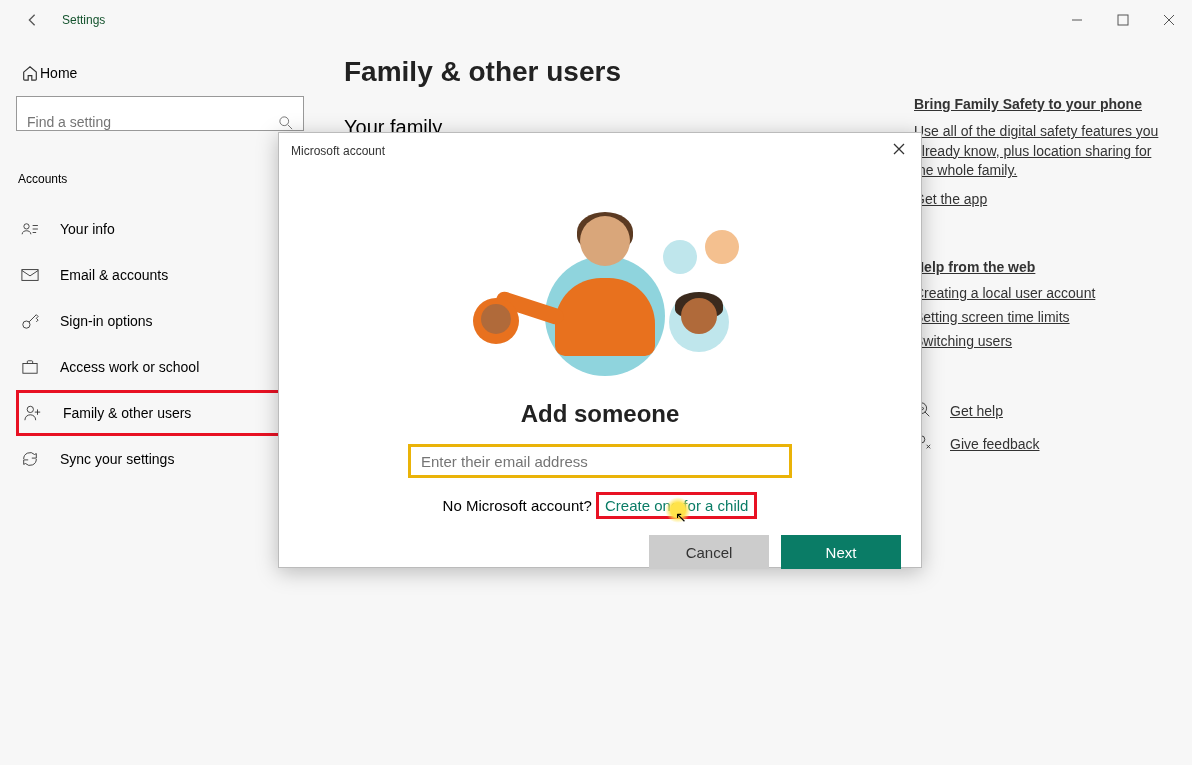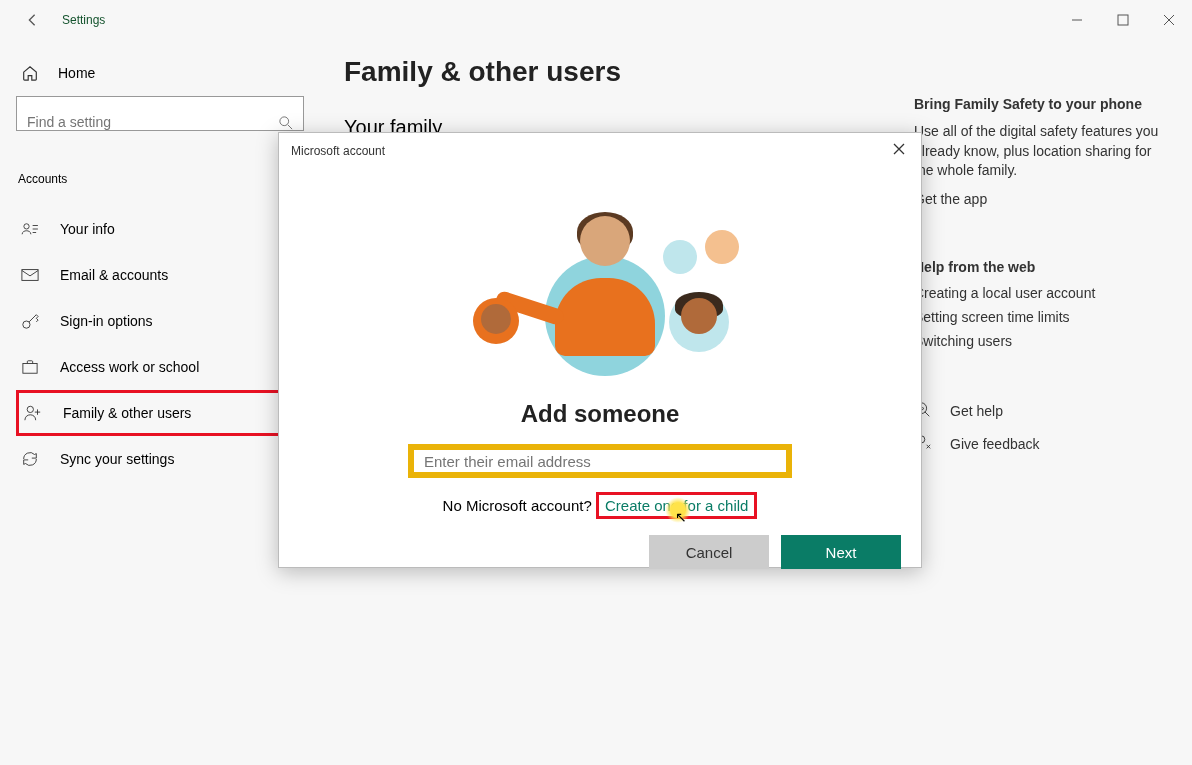--- a/index.html
+++ b/index.html
@@ -8,50 +8,50 @@
 
 .titlebar { display: flex; align-items: center; height: 40px; padding-left: 16px; }
 .titlebar .back { width: 32px; display: flex; justify-content: center; }
 .titlebar .title { font-size: 12px; margin-left: 14px; color: #14532d; }
 .win-controls { margin-left: auto; display: flex; }
 .win-controls div { width: 46px; height: 32px; display: flex; align-items: center; justify-content: center; color: #555; font-size: 12px; }
 
 
 .content { display: flex; height: calc(100% - 40px); }
 .sidebar { width: 320px; padding: 16px 16px 0 16px; }
-.home-row { display: flex; align-items: center; gap: 18px; padding: 8px 0 14px 4px; font-size: 14px; }
+.home-row { display: flex; align-items: center; padding: 8px 0 14px 4px; font-size: 14px; }
 .search-box { border: 1px solid #999; background: #fff; height: 35px; display: flex; align-items: flex-end; padding: 0 10px; margin-bottom: 20px; }
 .search-box input { border: none; outline: none; flex: 1; font-size: 14px; background: transparent; }
 .category-header { font-weight: 400; font-size: 12px; padding: 8px 0 20px 2px; margin-top: 33px; }
 .nav-item { display: flex; align-items: center; gap: 20px; height: 46px; padding-left: 4px; font-size: 14px; cursor: pointer; }
 .nav-item.highlight { border: 3px solid #e81123; }
 .icon-slot { width: 20px; display: flex; justify-content: center; color: #333; }
 
 
 .main { flex: 1; padding: 16px 0 0 24px; position: relative; display: flex; }
 .main-col { width: 570px; }
 .page-title { font-size: 28px; font-weight: 600; color: #222; margin-bottom: 28px; }
 .section-label { font-size: 20px; font-weight: 400; }
-.right-col { width: 260px; padding-top: 40px; font-size: 14px; color: #333; }
+.right-col { width: 260px; padding-top: 40px; font-size: 14px; color: #333; text-decoration: underline; }
 .right-col h4 { font-size: 14px; font-weight: 600; margin-bottom: 10px; }
 .right-col p { margin-bottom: 10px; line-height: 1.4; }
 .right-col .link { color: #333; margin-bottom: 8px; display: block; }
 .right-col .linklike { margin-bottom: 8px; }
 .spacer { height: 44px; }
 .help-row { display: flex; align-items: center; gap: 18px; margin-bottom: 12px; }
 
 
 .modal { position: absolute; left: 278px; top: 132px; width: 644px; height: 436px; background: #fff; border: 1px solid #bbb; box-shadow: 0 4px 20px rgba(0,0,0,0.25); display: flex; flex-direction: column; }
 .modal-header { display: flex; align-items: center; padding: 10px 12px; }
 .modal-header span { font-size: 12px; color: #333; }
 .close-x { margin-left: auto; font-size: 16px; color: #333; cursor: pointer; padding: 0 4px; }
 .modal-body { flex: 1; display: flex; flex-direction: column; align-items: center; padding-top: 48px; }
 .illus { width: 270px; height: 170px; position: relative; margin-bottom: 14px; }
 .modal-title { font-size: 24px; font-weight: 600; color: #222; margin-bottom: 16px; }
-.email-input { width: 384px; height: 34px; border: 6px solid #eab308; padding: 0 10px; font-size: 15px; }
+.email-input { width: 384px; height: 34px; border: 3px solid #eab308; padding: 0 10px; font-size: 15px; }
 .create-line { margin-top: 14px; font-size: 15px; }
 .create-link { color: #0a7c66; }
 .highlight-box { border: 3px solid #e81123; padding: 2px 6px; display: inline-block; position: relative; }
 .yellow-dot { position: absolute; width: 26px; height: 26px; background: radial-gradient(circle, #ffe34a 40%, rgba(255,227,74,0) 70%); border-radius: 50%; left: 66px; top: 2px; }
 .cursor { position: absolute; left: 76px; top: 14px; font-size: 14px; }
 .modal-footer { display: flex; justify-content: flex-end; gap: 12px; padding: 16px 20px; }
 .btn { width: 120px; height: 34px; border: none; font-size: 15px; cursor: pointer; }
 .btn-cancel { background: #ccc; color: #333; }
 .btn-next { background: #0a7c66; color: #fff; }
 

